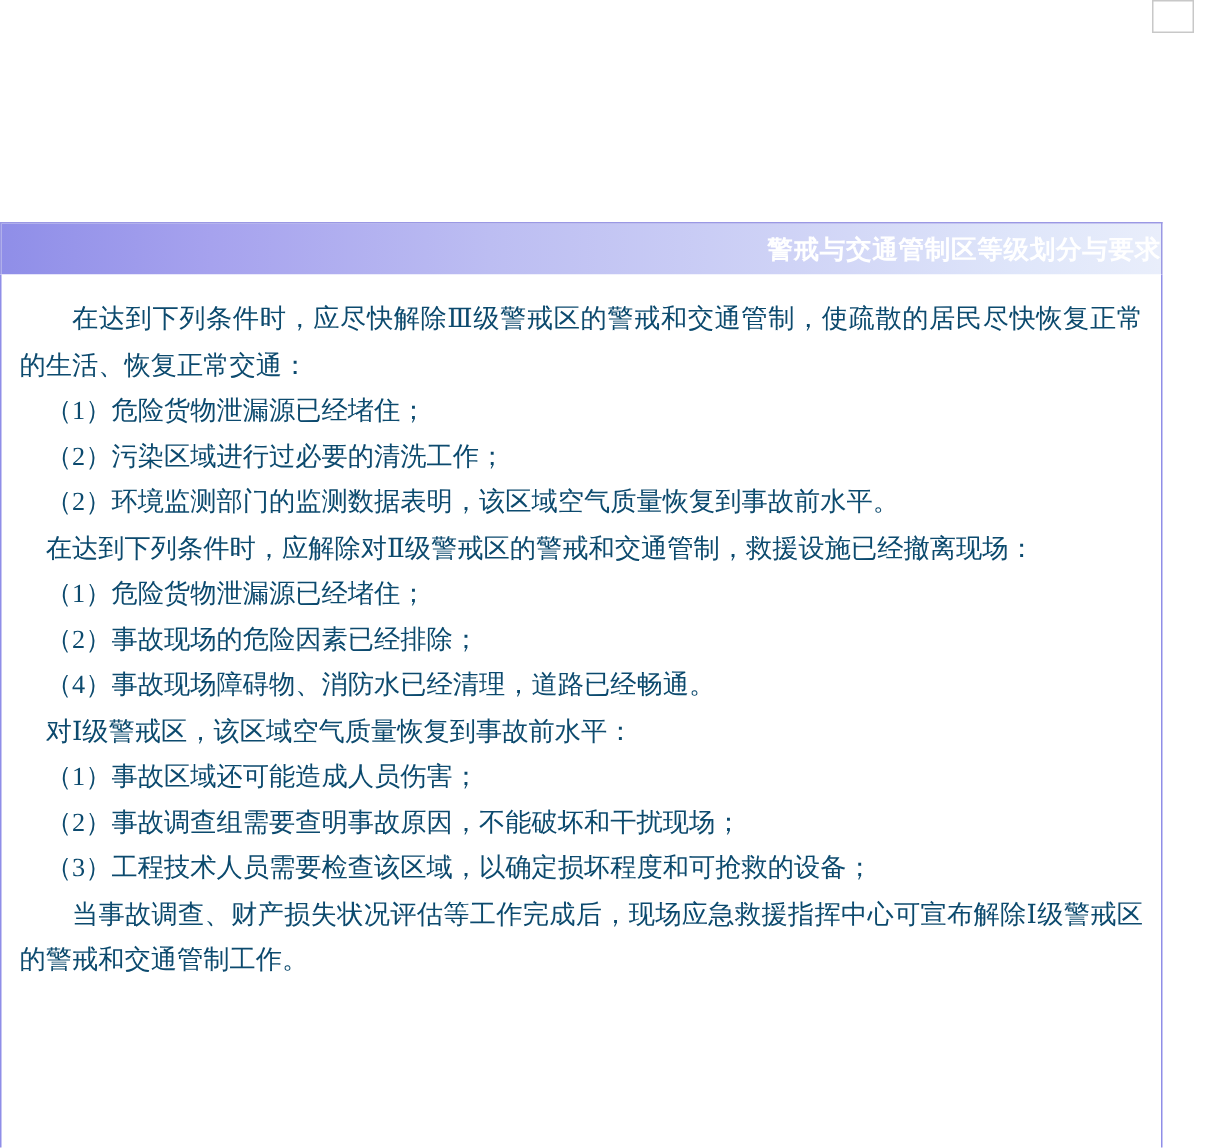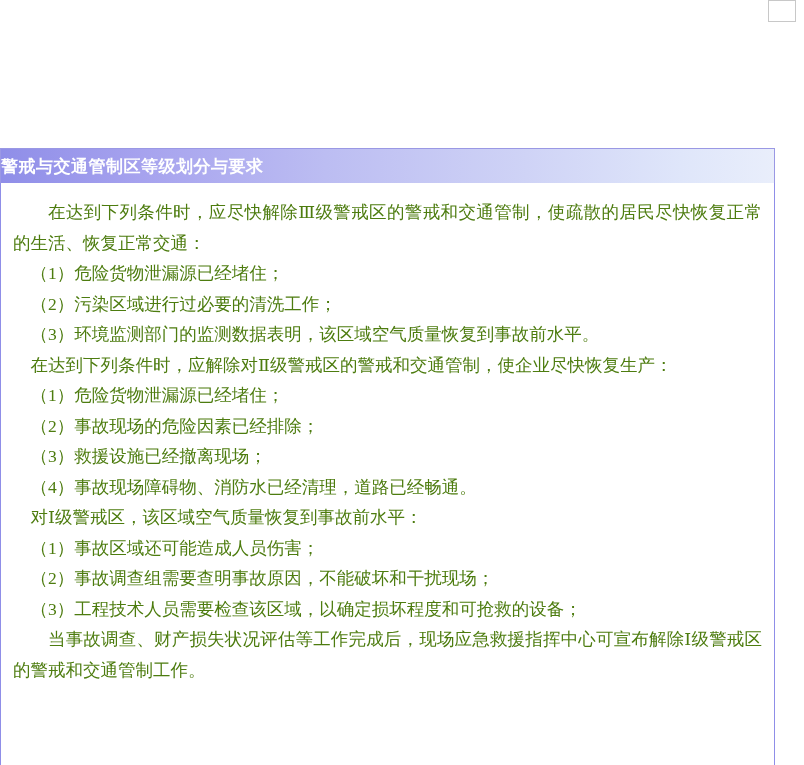--- a/index.html
+++ b/index.html
@@ -31,21 +31,21 @@
     position: absolute;
     left: 0px;
     top: 148px;
     width: 775px;
     box-sizing: border-box;
   }
 
   .panel-title {
     height: 35px;
     line-height: 35px;
-    text-align: left;
+    text-align: right;
     color: #ffffff;
     font-size: 17px;
     font-weight: bold;
     letter-spacing: 0.5px;
     background: linear-gradient(to right, #8f8ee8 0%, #a6a2ee 18%, #bcbdf2 42%, #cfd3f6 68%, #dfe6fa 88%, #e9eefb 100%);
     border-top: 1px solid #9a98e4;
     border-left: 1px solid #9a98e4;
     border-right: 1px solid #9a98e4;
     box-sizing: border-box;
   }
@@ -55,21 +55,21 @@
     border-top: none;
     background: #ffffff;
     padding: 14px 12px 16px 12px;
     box-sizing: border-box;
     height: 595px;
   }
 
   .para {
     font-size: 17.5px;
     line-height: 30.5px;
-    color: #4d7c0f;
+    color: #0c4a6e;
     margin: 0;
     text-align: justify;
   }
   .para.indent2 {
     text-indent: 2em;
   }
   .para.indent1 {
     text-indent: 1em;
   }
   .para.item {
@@ -81,25 +81,24 @@
 
 <div class="corner-box"></div>
 
 <div class="doc-panel">
   <div class="panel-title">警戒与交通管制区等级划分与要求</div>
   <div class="panel-body">
 
     <p class="para indent2">在达到下列条件时，应尽快解除Ⅲ级警戒区的警戒和交通管制，使疏散的居民尽快恢复正常的生活、恢复正常交通：</p>
     <p class="para item">（1）危险货物泄漏源已经堵住；</p>
     <p class="para item">（2）污染区域进行过必要的清洗工作；</p>
-    <p class="para item">（3）环境监测部门的监测数据表明，该区域空气质量恢复到事故前水平。</p>
-    <p class="para indent1">在达到下列条件时，应解除对Ⅱ级警戒区的警戒和交通管制，使企业尽快恢复生产：</p>
+    <p class="para item">（2）环境监测部门的监测数据表明，该区域空气质量恢复到事故前水平。</p>
+    <p class="para indent1">在达到下列条件时，应解除对Ⅱ级警戒区的警戒和交通管制，救援设施已经撤离现场：</p>
     <p class="para item">（1）危险货物泄漏源已经堵住；</p>
     <p class="para item">（2）事故现场的危险因素已经排除；</p>
-    <p class="para item">（3）救援设施已经撤离现场；</p>
     <p class="para item">（4）事故现场障碍物、消防水已经清理，道路已经畅通。</p>
     <p class="para indent1">对Ⅰ级警戒区，该区域空气质量恢复到事故前水平：</p>
     <p class="para item">（1）事故区域还可能造成人员伤害；</p>
     <p class="para item">（2）事故调查组需要查明事故原因，不能破坏和干扰现场；</p>
     <p class="para item">（3）工程技术人员需要检查该区域，以确定损坏程度和可抢救的设备；</p>
     <p class="para indent2">当事故调查、财产损失状况评估等工作完成后，现场应急救援指挥中心可宣布解除Ⅰ级警戒区的警戒和交通管制工作。</p>
 
   </div>
 </div>
 

